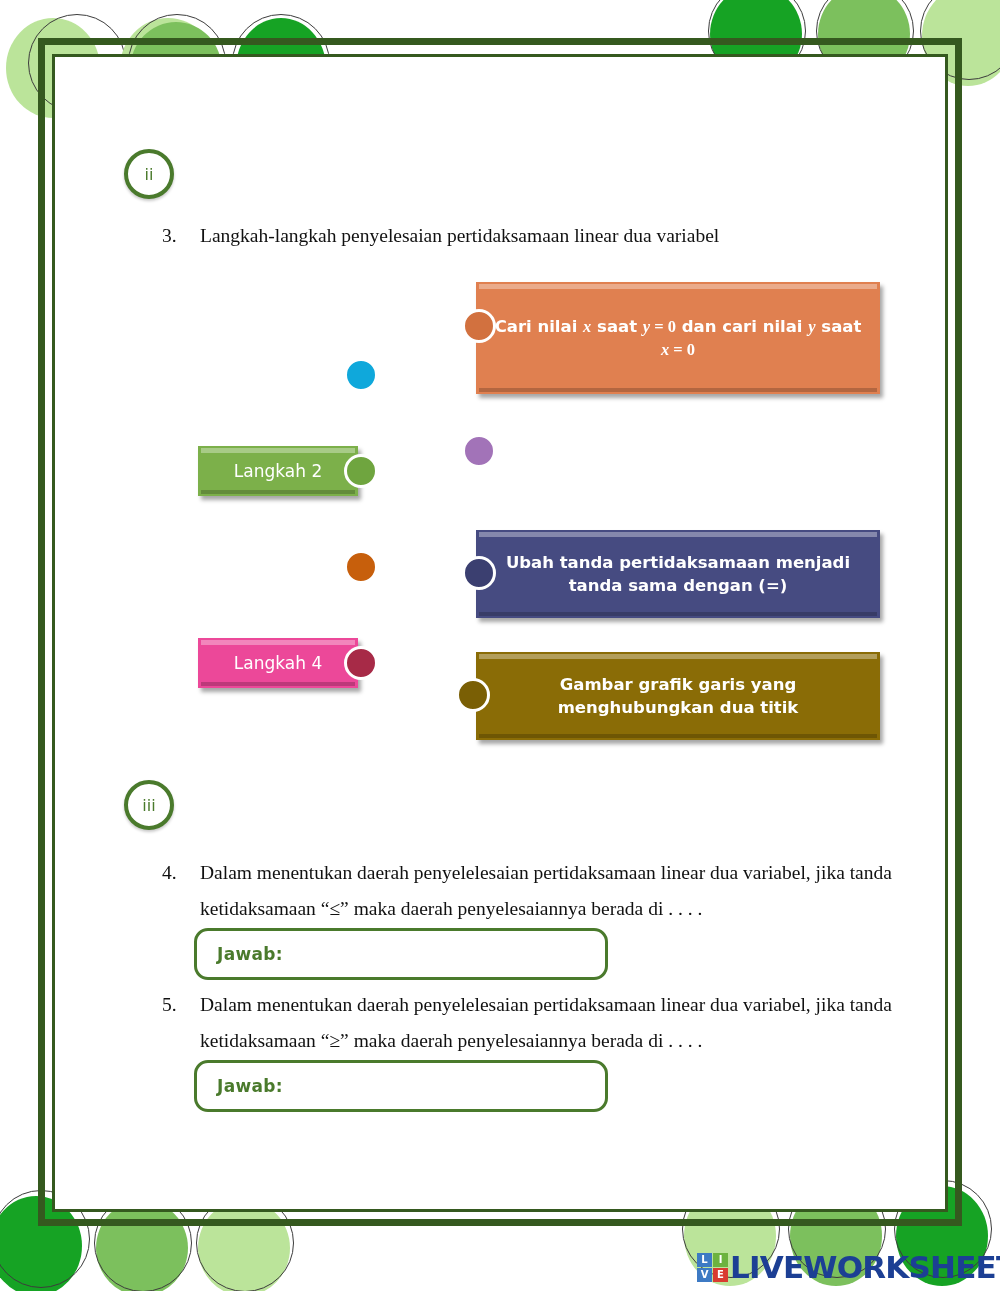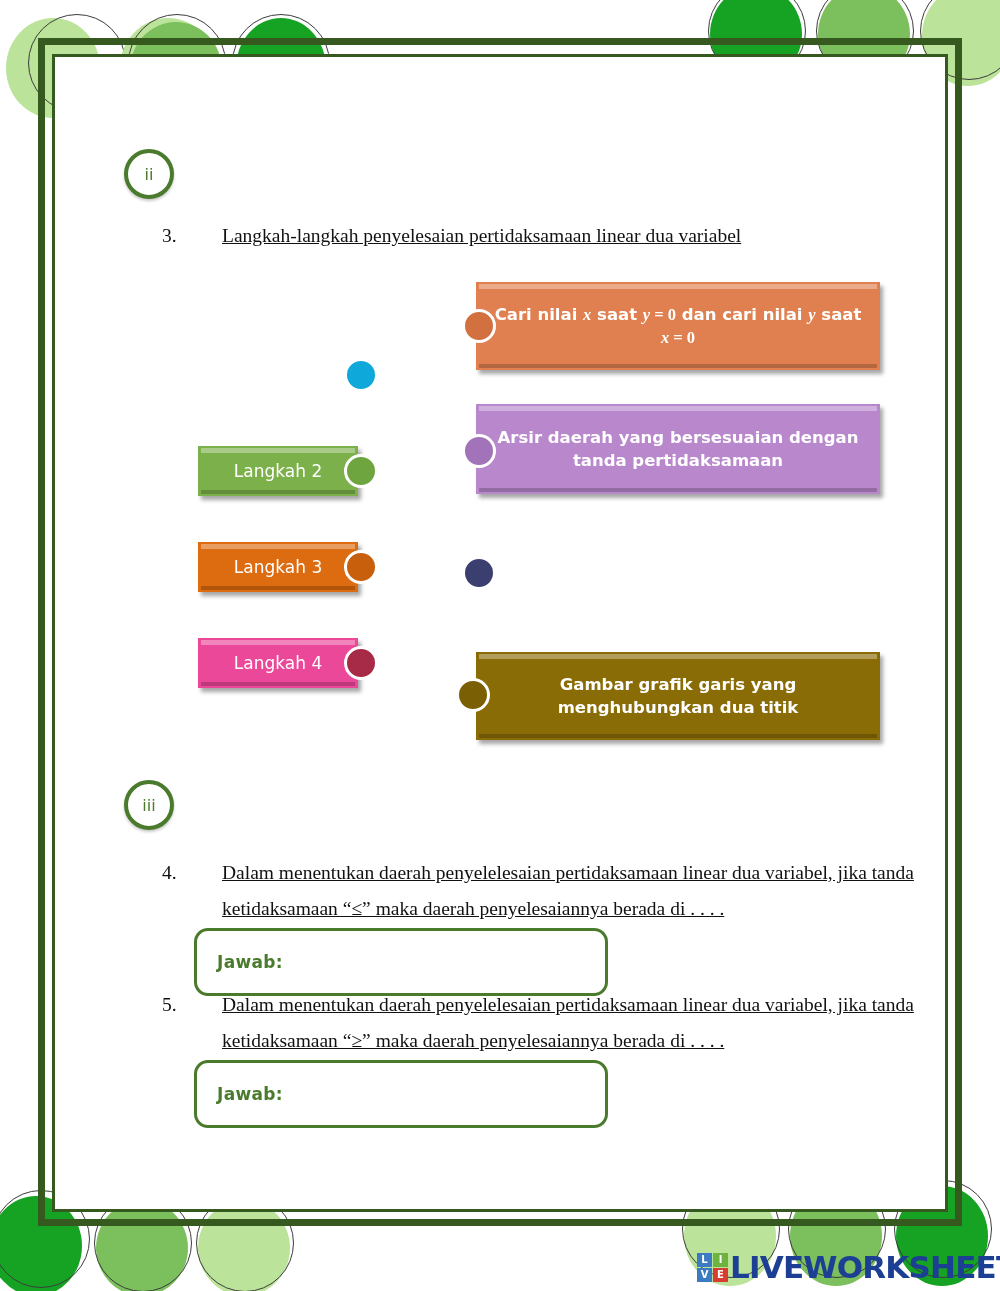--- a/index.html
+++ b/index.html
@@ -51,21 +51,21 @@
     box-shadow:0 2px 3px rgba(0,0,0,.22);
     text-align:right;
   }
 
   
   .q {
     position:absolute; font-family:"Liberation Serif", serif;
     font-size:19.5px; color:#111; line-height:36px;
   }
   .q-num { position:absolute; width:30px; text-align:left; }
-  .q-body { margin-left:60px; display:block;text-decoration:underline; }
+  .q-body { margin-left:38px; display:block; }
 
   
   .mbox {
     position:absolute; display:flex; align-items:center; justify-content:center;
     text-align:center; color:#ffffff;
     font-family:"DejaVu Sans", sans-serif; font-weight:bold;
     box-shadow:3px 4px 4px rgba(0,0,0,.35);
   }
   .mbox::before {   
     content:""; position:absolute; left:3px; right:3px; top:2px; height:5px;
@@ -83,21 +83,21 @@
   .dot {
     position:absolute; width:34px; height:34px; border-radius:50%;
     border:3.5px solid #ffffff; z-index:6;
   }
 
   .mvar { font-family:"Liberation Serif", serif; font-style:italic; font-weight:bold; }
   .mnum { font-family:"Liberation Serif", serif; font-weight:bold; font-style:normal; }
 
   
   .jawab {
-    position:absolute; width:414px; height:68px;
+    position:absolute; width:414px; height:52px;
     border:3.5px solid #4a7a2c; border-radius:14px; background:#ffffff;
     display:flex; align-items:center; padding-left:20px;
   }
   .jawab-label {
     color:#4a7a2c; font-family:"DejaVu Sans", sans-serif;
     font-weight:bold; font-size:17px; letter-spacing:.3px;
   }
 
   
   .logo { position:absolute; left:697px; top:1252px; display:flex; align-items:center; z-index:8; }
@@ -164,40 +164,37 @@
     <span class="q-body">Langkah-langkah penyelesaian pertidaksamaan linear dua variabel</span>
   </div>
 
   <div class="dot" style="left:344px; top:358px; background:#0fa8db;"></div>
 
   <div class="mbox step-box" style="left:198px; top:446px; background:#7cb04a;text-align:center;">
     <span class="mbox-label">Langkah 2</span>
   </div>
   <div class="dot" style="left:344px; top:454px; background:#6fa53f;"></div>
 
-  <div class="mbox step-box" style="left:198px; top:542px; background:#dd6b10;">
-    <span class="mbox-label">Langkah 3</span>
-  </div>
   <div class="dot" style="left:344px; top:550px; background:#c75f0c;"></div>
 
   <div class="mbox step-box" style="left:198px; top:638px; background:#ec4899;">
     <span class="mbox-label">Langkah 4</span>
   </div>
   <div class="dot" style="left:344px; top:646px; background:#a72a47;"></div>
 
-  <div class="mbox ans-box" style="left:476px; top:282px; height:88px; background:#e08050;">
+  <div class="mbox ans-box" style="left:476px; top:282px; height:112px; background:#e08050;">
     <span class="mbox-label">Cari nilai <span class="mvar">x</span> saat <span class="mvar">y</span><span class="mnum"> = 0</span> dan cari nilai <span class="mvar">y</span> saat<br><span class="mvar">x</span><span class="mnum"> = 0</span></span>
   </div>
   <div class="dot" style="left:462px; top:309px; background:#d2713f;"></div>
 
-  <div class="mbox ans-box" style="left:476px; top:404px; height:90px; background:#b887cc;">
-    <span class="mbox-label">Arsir daerah yang bersesuaian dengan tanda pertidaksamaan</span>
-  </div>
   <div class="dot" style="left:462px; top:434px; background:#a273b8;"></div>
 
+  <div class="mbox ans-box" style="left:476px; top:530px; height:88px; background:#464b81;">
+    <span class="mbox-label">Ubah tanda pertidaksamaan menjadi tanda sama dengan (=)</span>
+  </div>
   <div class="dot" style="left:462px; top:556px; background:#3b3f70;"></div>
 
   <div class="mbox ans-box" style="left:476px; top:652px; height:88px; background:#8a6c06;">
     <span class="mbox-label">Gambar grafik garis yang menghubungkan dua titik</span>
   </div>
   <div class="dot" style="left:456px; top:678px; background:#7a5f05;"></div>
 
   <div class="section-head" style="left:124px; top:783px;">
     <div class="section-badge">iii</div>
   </div>

